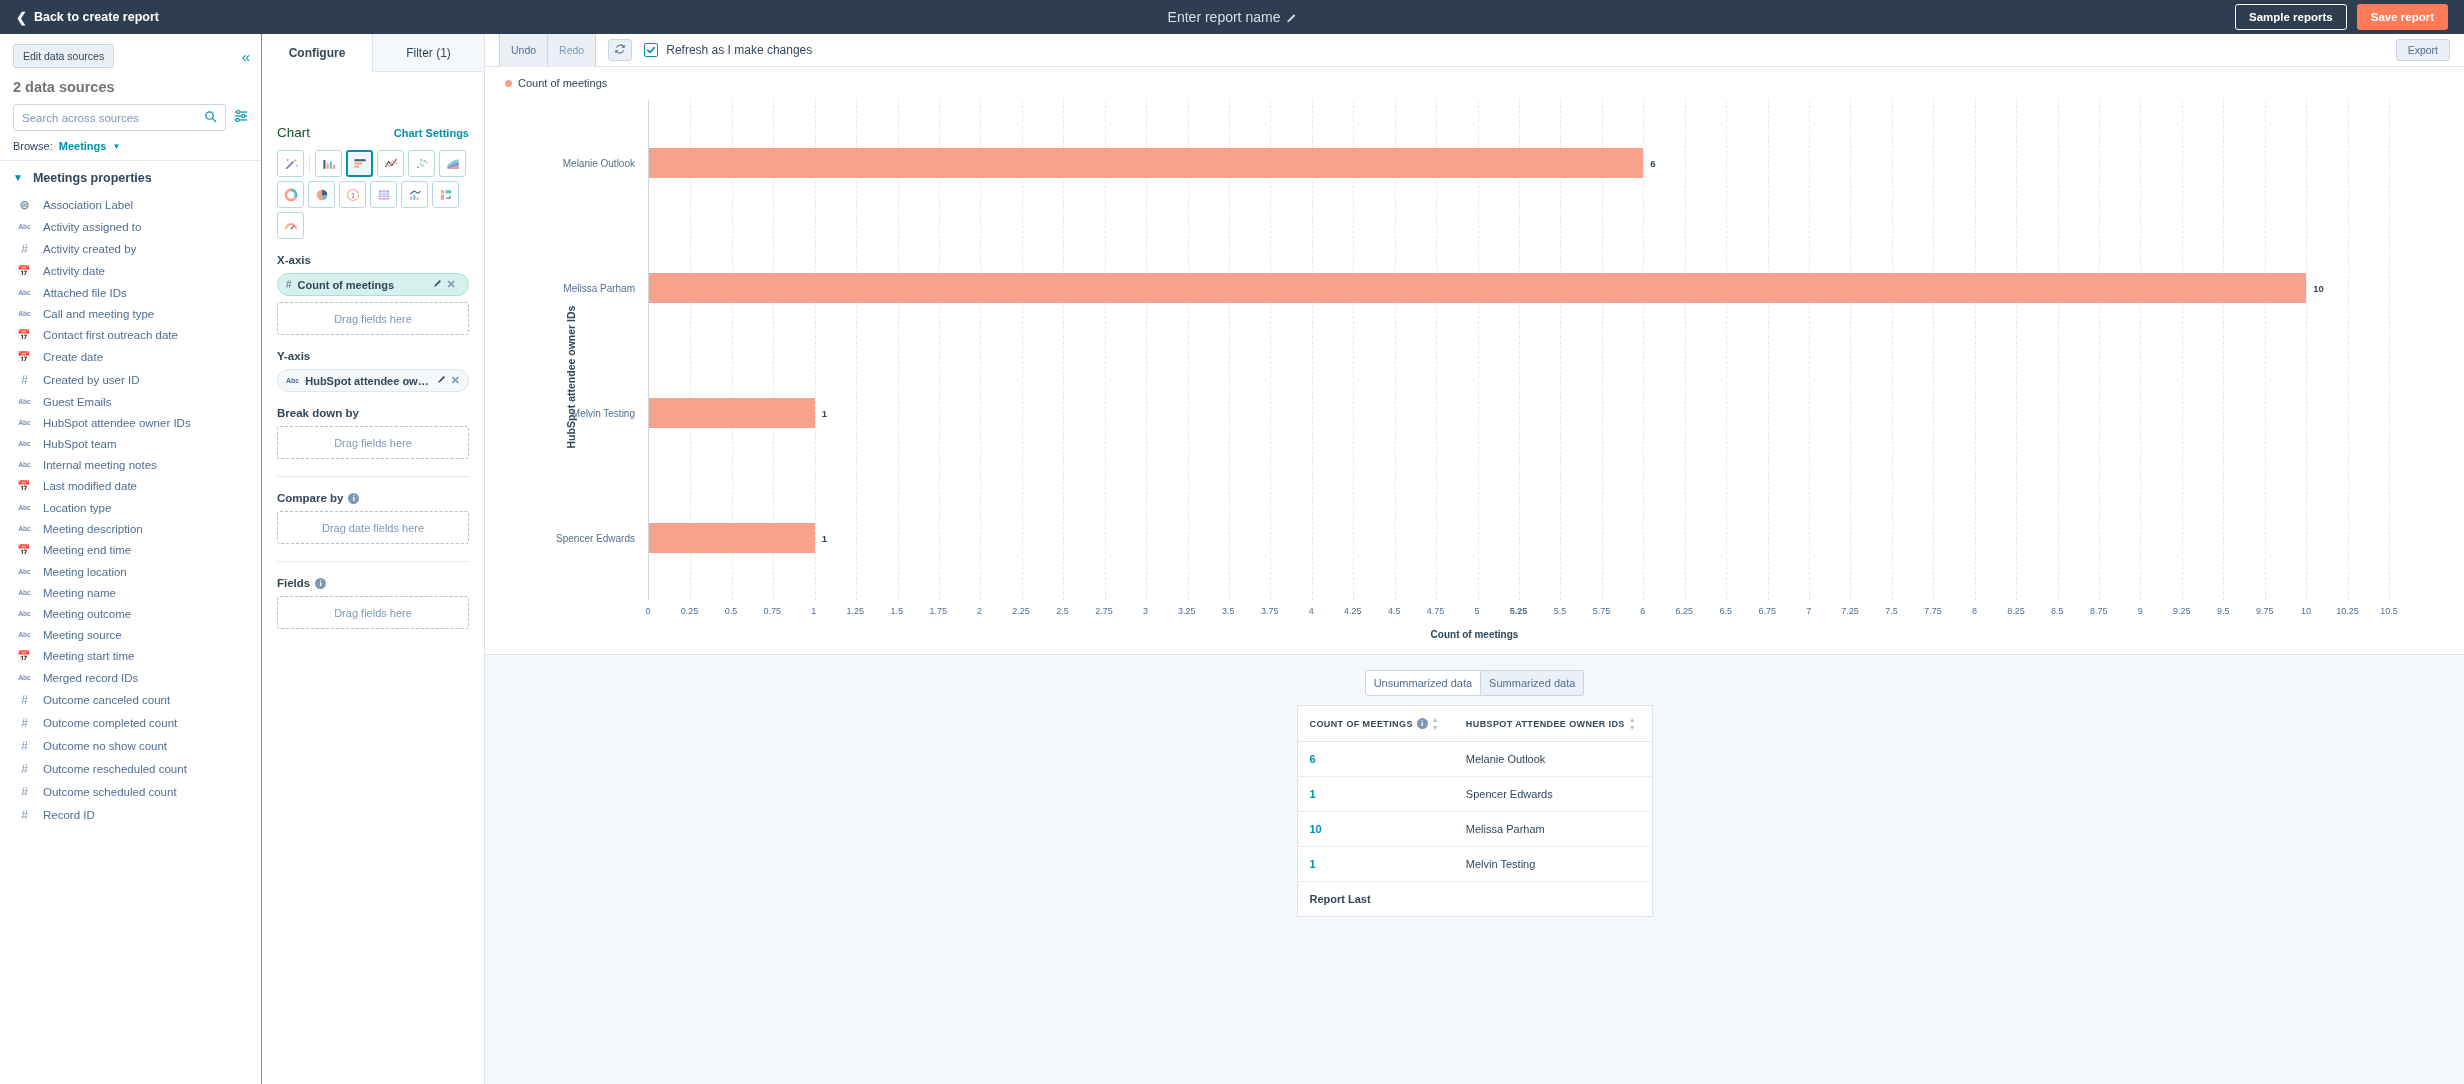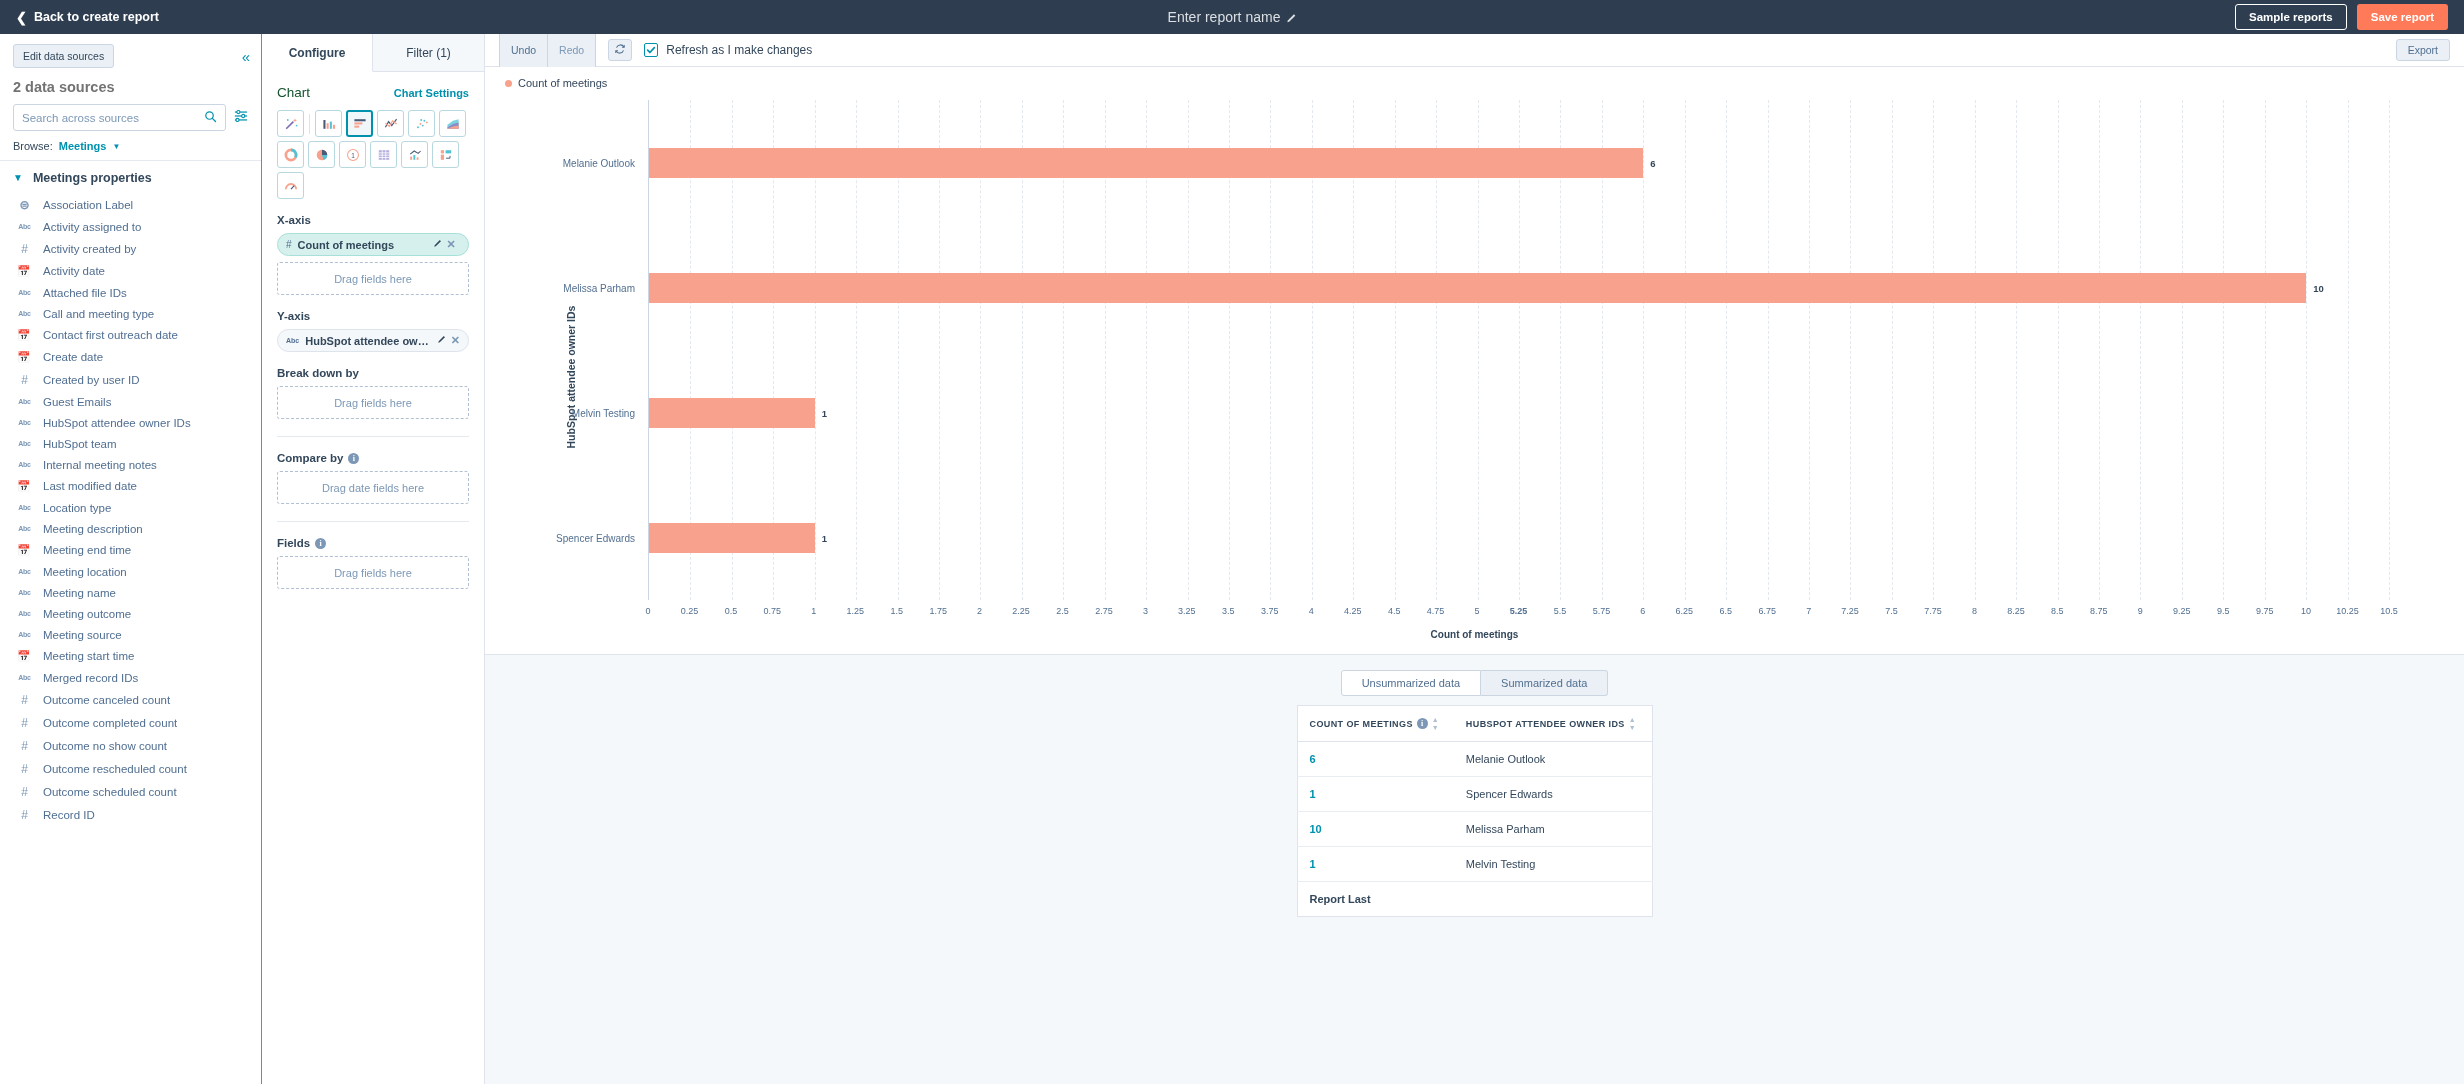--- a/index.html
+++ b/index.html
@@ -96,21 +96,21 @@
     width: 15px; flex: 0 0 15px; text-align: center; color: #7c98b6;
     font-size: 7px; font-weight: 700; letter-spacing: -0.2px;
   }
   .type-ic.num { font-size: 12px; font-weight: 400; }
   .type-ic.cal { font-size: 11px; }
   .type-ic.assoc { font-size: 12px; }
 
   
   .configpane {
     width: 223px; flex: 0 0 223px; border-right: 1px solid #dfe3eb;
-    display: flex; flex-direction: column; background: #fff; min-height: 0;
+    display: flex; flex-direction: column; background: #fff; min-height: 0; gap: 40px;
   }
   .tabs { display: flex; border-bottom: 1px solid #dfe3eb; height: 38px; flex: 0 0 38px; }
   .tab {
     flex: 1 1 50%; display: flex; align-items: center; justify-content: center;
     font-size: 12px; color: #33475b; cursor: pointer; background: #f5f8fa;
     border-right: 1px solid #dfe3eb;
   }
   .tab:last-child { border-right: none; }
   .tab.active { background: #fff; font-weight: 700; border-bottom: 1px solid #fff;
                 margin-bottom: -1px; }
@@ -230,21 +230,21 @@
   }
 
   
   .table-area {
     flex: 1 1 auto; background: #f5f8fa; display: flex; flex-direction: column;
     align-items: center; padding-top: 15px; min-height: 0; overflow: hidden;
   }
   .seg-ctrl { display: flex; margin-bottom: 9px; }
   .seg {
     border: 1px solid #cbd6e2; background: #fff; color: #516f90; font-size: 11px;
-    padding: 6px 20px; cursor: pointer; font-family: inherit;
+    padding: 6px 8px; cursor: pointer; font-family: inherit;
   }
   .seg.first { border-radius: 3px 0 0 3px; }
   .seg.last { border-radius: 0 3px 3px 0; border-left: none; }
   .seg.active { background: #eaf0f6; font-weight: 400; }
   .dtable {
     width: 356px; background: #fff; border: 1px solid #dfe3eb; border-radius: 3px;
     border-collapse: collapse;
   }
   .dtable th {
     text-align: left; font-size: 9px; font-weight: 700; color: #33475b;

